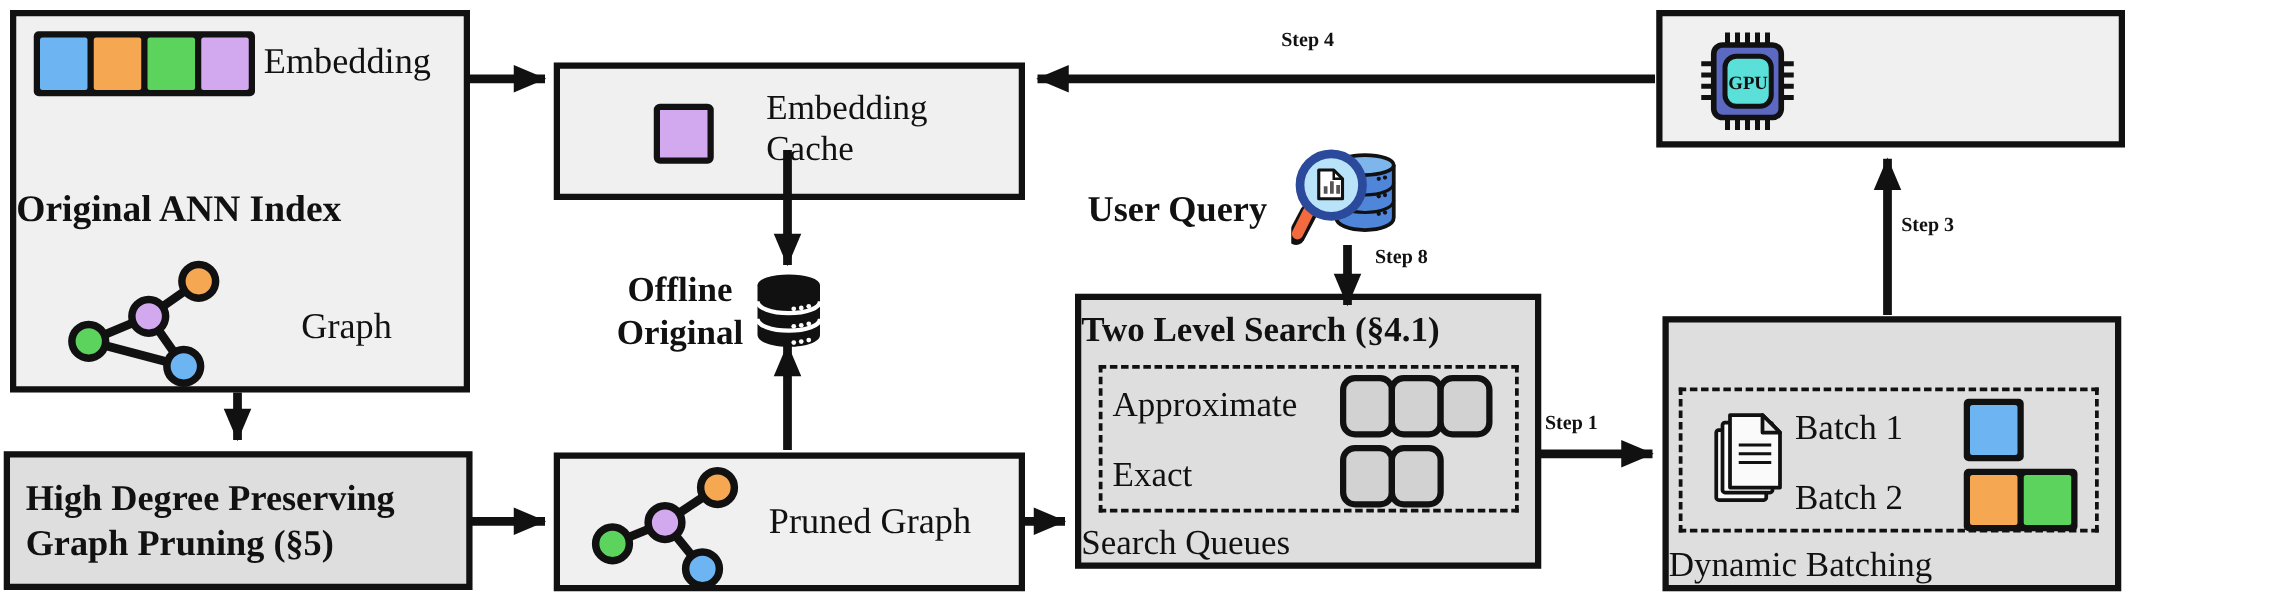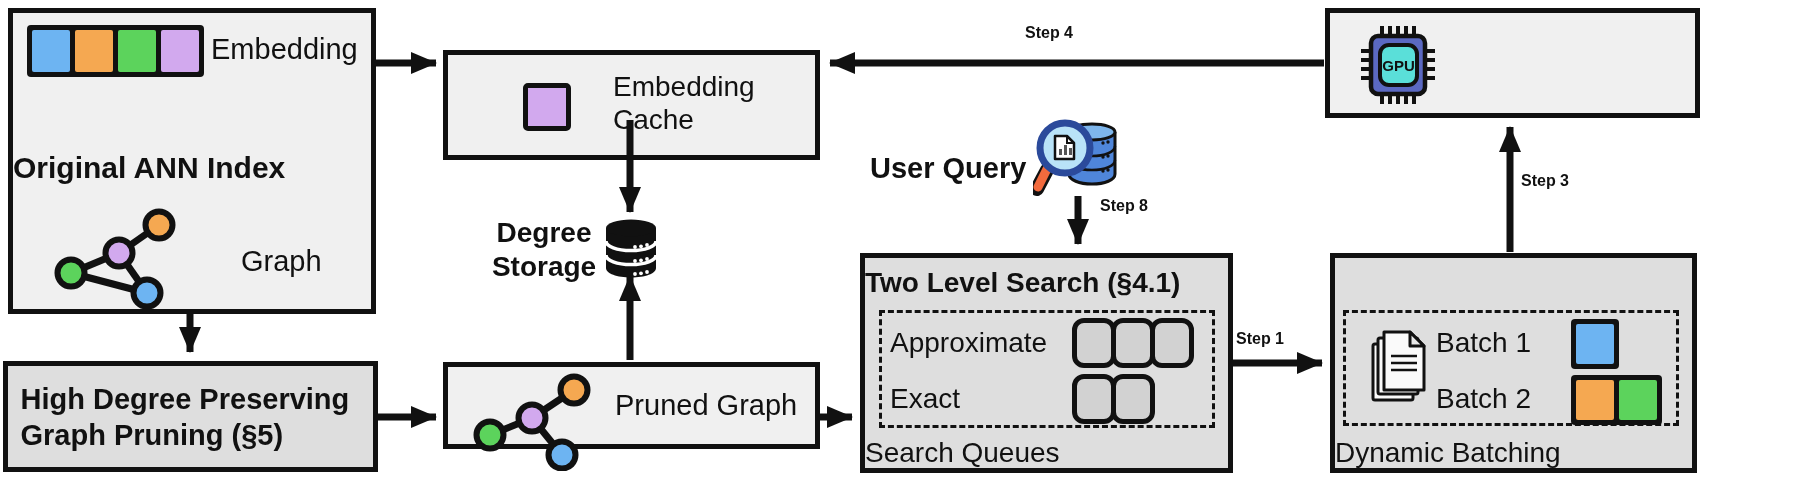--- a/index.html
+++ b/index.html
@@ -1,18 +1,18 @@
 <!DOCTYPE html>
 <html style="--blue: #6db4f2; --orange: #f5a851; --green: #5cd35c; --purple: #d2a9ee; --box-light: #f0f0f0; --box-gray: #dedede; --queue-fill: #d2d2d2; --ink: #111111; --chip-body: #5b69c2; --chip-screen: #5adfd9; --db-body: #4f86da; --db-top: #7eb6ec; --lens-fill: #b9e3f8; --lens-rim: #2b4a9b; --handle: #f26a3d;"><head>
 <meta charset="utf-8">
 <style>
   html,body{margin:0;padding:0;background:#fff;}
   #canvas{
     position:relative; width:1817px; height:481px; background:#fff;
-    font-family:Liberation Sans, sans-serif; color:#111; overflow:hidden;
+    font-family:Liberation Serif, serif; color:#111; overflow:hidden;
   }
   .box{position:absolute; border:5px solid #111; box-sizing:border-box;}
   .light{background:var(--box-light);}
   .gray{background:var(--box-gray);}
   .abs{position:absolute;}
   .lbl{font-size:28px; line-height:33px;}
   .lbl-b{font-weight:700;}
   .center{left:0; width:100%; }
   .steplbl{position:absolute; font-weight:700; font-size:16px;}
   
@@ -88,21 +88,21 @@
           <line x1="73" y1="41" x2="83" y2="41"></line>
         <line x1="73" y1="50" x2="83" y2="50"></line>
           <line x1="73" y1="59" x2="83" y2="59"></line>
       </g>
       <rect x="19" y="17" width="54" height="58" rx="7" fill="var(--chip-body)" stroke="#111" stroke-width="4.5"></rect>
       <rect x="28" y="26" width="37" height="40" rx="9" fill="var(--chip-screen)" stroke="#111" stroke-width="4"></rect>
       <text x="46.5" y="52" text-anchor="middle" font-size="15" font-weight="700" fill="#111">GPU</text>
     </svg>
   </div>
 
-  <div class="abs lbl lbl-b" style="left:488px; top:216px; width:112px; text-align:center; line-height:34px;">Degree Storage</div>
+  <div class="abs lbl lbl-b" style="left:488px; top:216px; width:112px; text-align:center; line-height:34px;">Offline Original</div>
   <svg class="abs" style="left:604px; top:218px;" width="54" height="62" viewBox="0 0 54 62">
     <path d="M2 10 V50 c0 5.5 11 9.5 25 9.5 s25 -4 25 -9.5 V10 Z" fill="#111"></path>
     <ellipse cx="27" cy="10" rx="25" ry="8.5" fill="#111"></ellipse>
     <path d="M2 23 c0 5.5 11 9.5 25 9.5 s25 -4 25 -9.5" stroke="#fff" stroke-width="3.5" fill="none"></path>
     <path d="M2 37 c0 5.5 11 9.5 25 9.5 s25 -4 25 -9.5" stroke="#fff" stroke-width="3.5" fill="none"></path>
     <g fill="#fff">
       <circle cx="31" cy="29" r="1.9"></circle>
         <circle cx="37" cy="28.3" r="1.9"></circle>
         <circle cx="43" cy="27" r="1.9"></circle>
       <circle cx="31" cy="43" r="1.9"></circle>
@@ -133,21 +133,21 @@
     <circle cx="32" cy="38" r="25" fill="var(--lens-fill)" stroke="var(--lens-rim)" stroke-width="7"></circle>
     <path d="M22 26 h12 l7 7 v16 H22 Z" fill="#fff" stroke="#111" stroke-width="2.5" stroke-linejoin="round"></path>
     <path d="M34 26 v7 h7" fill="none" stroke="#111" stroke-width="2"></path>
     <g fill="#555">
       <rect x="26" y="39" width="3" height="6"></rect>
       <rect x="31" y="35" width="3" height="10"></rect>
       <rect x="36" y="38" width="3" height="7"></rect>
     </g>
   </svg>
 
-  <div class="box gray" style="left:860px; top:253px; width:373px; height:220px;">
+  <div class="box gray" style="left:860px; top:235px; width:373px; height:220px;">
     <div class="abs lbl lbl-b center" style="top:8px;">Two Level Search (§4.1)</div>
     <div class="dashed" style="left:14px; top:52px; width:336px; height:118px;">
       <div class="rowlab" style="left:8px; top:14px; width:174px;">Approximate</div>
       <div class="qrow" style="left:190px; top:5px;">
           <div class="cell"></div>
           <div class="cell"></div>
           <div class="cell"></div>
         </div>
       <div class="rowlab" style="left:8px; top:70px; width:174px;">Exact</div>
       <div class="qrow" style="left:190px; top:61px;">
@@ -181,21 +181,21 @@
           <div class="cell" style="background: var(--green);"></div>
         </div>
     </div>
     <div class="abs lbl center" style="top:178px;">Dynamic Batching</div>
   </div>
 
   <div class="box gray" style="left:3px; top:361px; width:375px; height:111px; display:flex; align-items:center; justify-content:center;">
     <div class="lbl lbl-b" style="font-size:29px; line-height:36px; text-align:left; width:340px;">High Degree Preserving Graph Pruning (§5)</div>
   </div>
 
-  <div class="box light" style="left:443px; top:362px; width:377px; height:87px;">
+  <div class="box light" style="left:443px; top:362px; width:377px; height:111px;">
     <svg class="abs" style="left:22px; top:4px;" width="140" height="100" viewBox="0 0 140 100">
       <g stroke="#111" stroke-width="7">
         <line x1="20" y1="64" x2="62" y2="47"></line>
         <line x1="62" y1="47" x2="104" y2="19"></line>
         <line x1="62" y1="47" x2="92" y2="84"></line>
       </g>
       <g stroke="#111" stroke-width="6">
         <circle cx="104" cy="19" r="13.5" fill="var(--orange)"></circle>
         <circle cx="62" cy="47" r="13.5" fill="var(--purple)"></circle>
         <circle cx="20" cy="64" r="13.5" fill="var(--green)"></circle>

